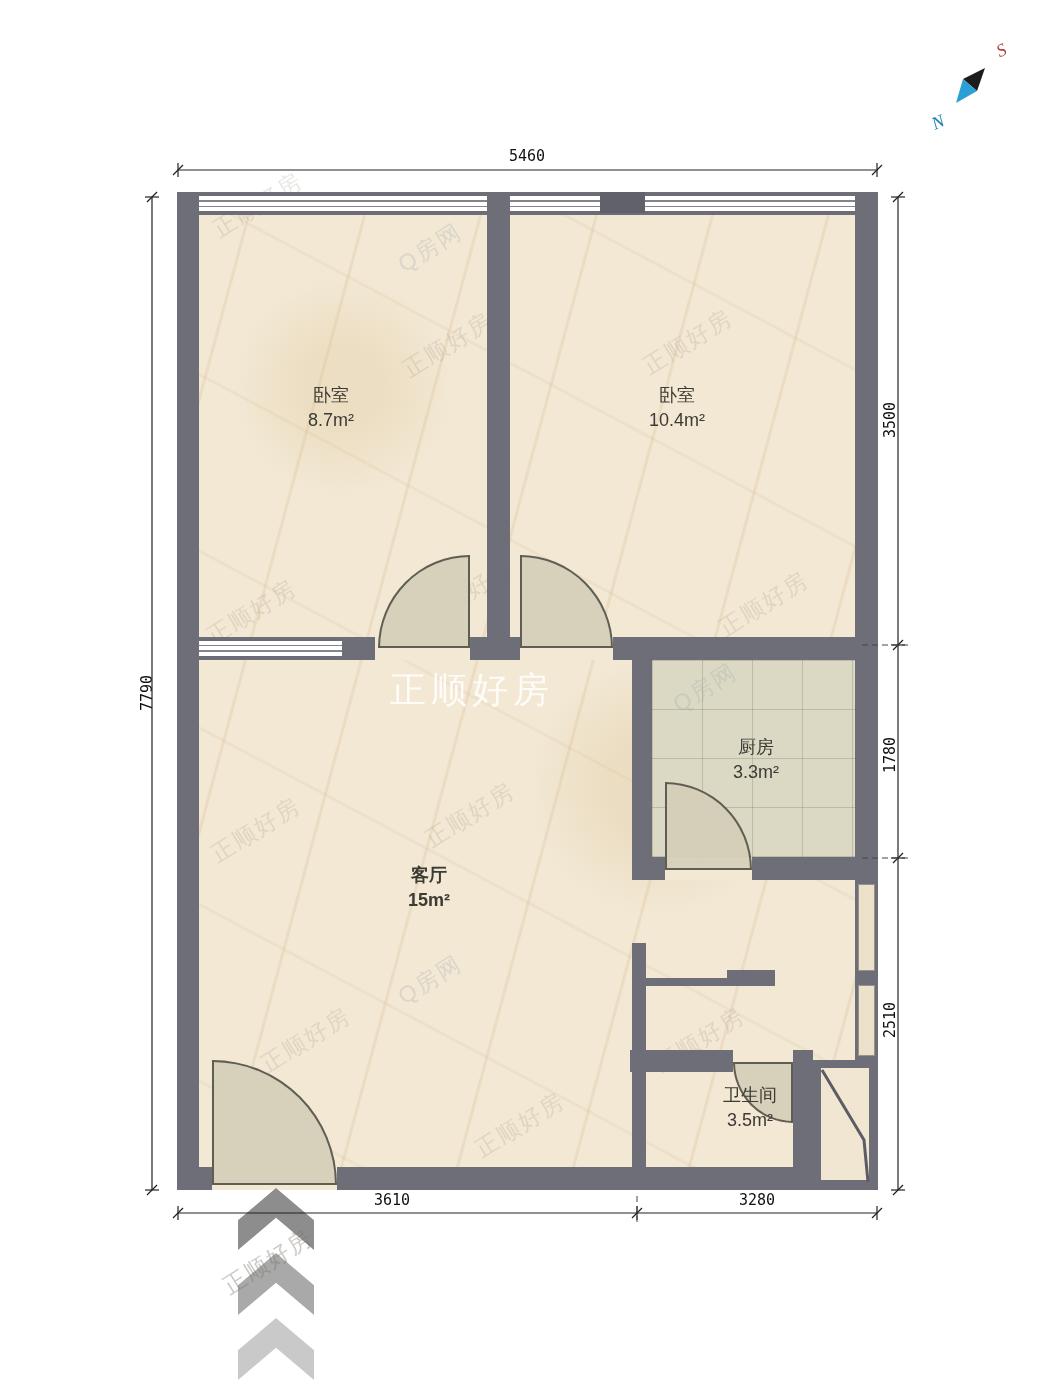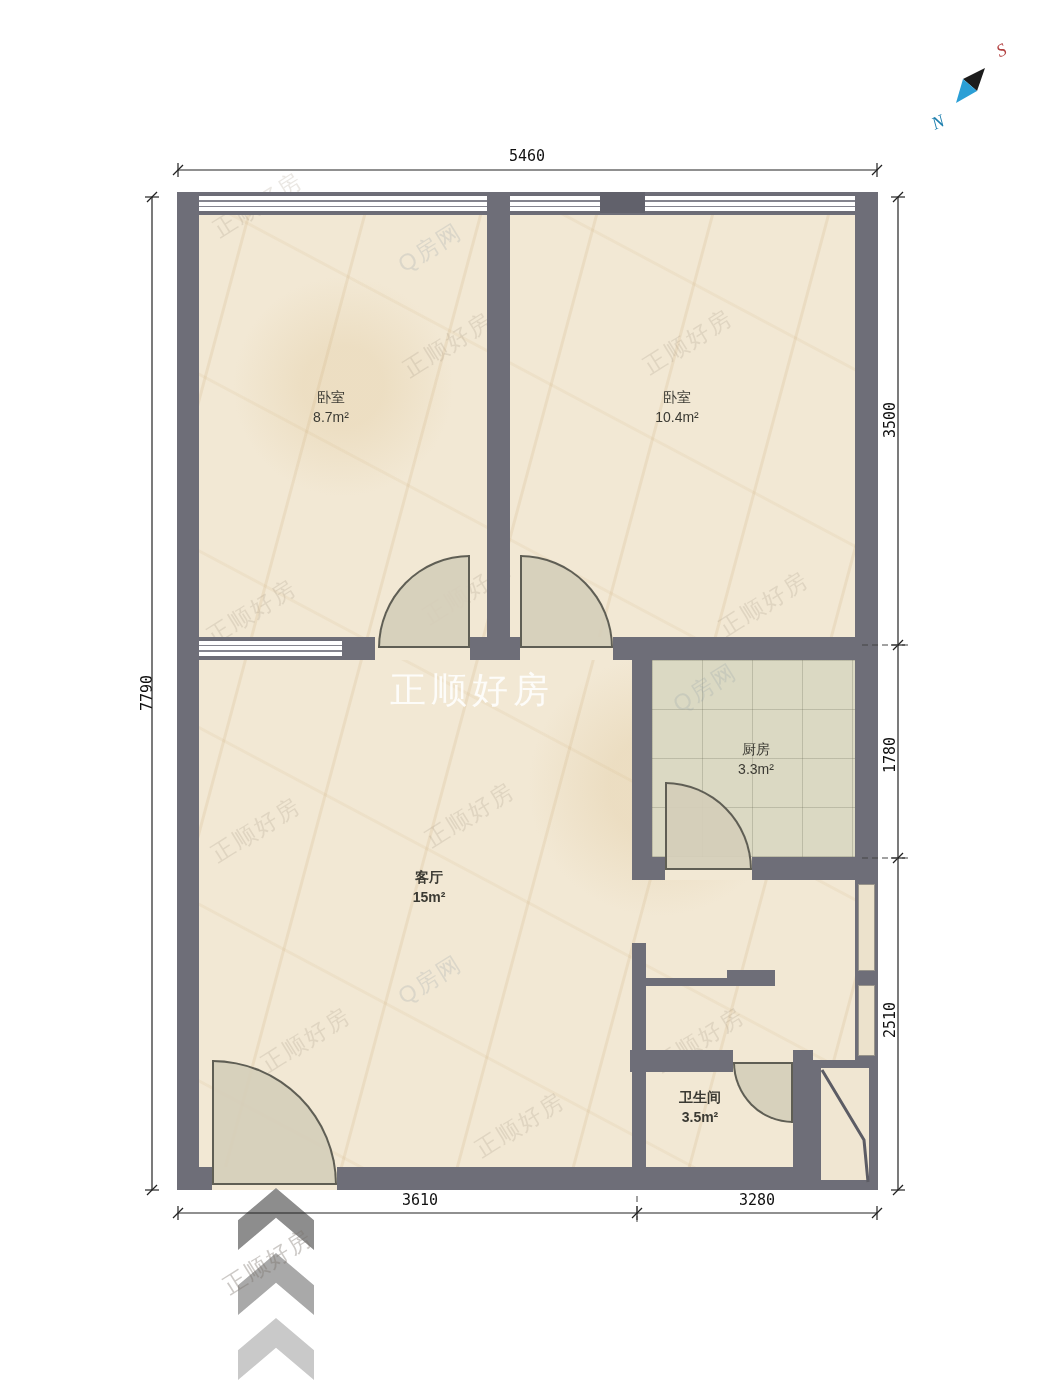--- a/index.html
+++ b/index.html
@@ -30,21 +30,21 @@
       #ffffff 17px,#6c6c76 17px,#6c6c76 19px);}
   .wall-inset{background:#ece2cc;border:1px solid #97938a;z-index:6;}
   .duct{border:8px solid #6e6e78;background:#f0e6d2;z-index:6;}
   
   .door{background:rgba(213,206,186,0.92);border:2px solid #5f5e54;z-index:7;}
   .r-tl{border-top-left-radius:100% 100%;}
   .r-tr{border-top-right-radius:100% 100%;}
   .r-bl{border-bottom-left-radius:100% 100%;}
   
   .room-label{z-index:8;transform:translate(-50%,-50%);text-align:center;color:#3b3a33;
-      font-size:14px;line-height:1.4;white-space:nowrap;}
+      font-size:18px;line-height:1.4;white-space:nowrap;}
   .dim{z-index:8;color:#111;font-family:"DejaVu Sans Mono",monospace;font-size:15px;
       transform:translate(-50%,-50%);white-space:nowrap;}
   .dim.vert{transform:translate(-50%,-50%) rotate(-90deg);}
   
   .wm{z-index:3;color:rgba(158,146,128,0.22);font-size:23px;letter-spacing:2px;
       transform:translate(-50%,-50%) rotate(-32deg);white-space:nowrap;}
   .wm.alt{color:rgba(148,158,168,0.24);}
   .wm.center{color:rgba(255,255,255,0.85);font-size:36px;letter-spacing:5px;
       transform:translate(-50%,-50%);z-index:4;}
   .wm.onlogo{color:rgba(120,114,104,0.38);z-index:9;}
@@ -125,31 +125,31 @@
     <div>10.4m²</div>
   </div>
   <div class="abs room-label" style="left:429px;top:888px;font-weight:bold;">
     <div>客厅</div>
     <div>15m²</div>
   </div>
   <div class="abs room-label" style="left:756px;top:760px;">
     <div>厨房</div>
     <div>3.3m²</div>
   </div>
-  <div class="abs room-label" style="left:700px;top:1108px;font-weight:bold;">
+  <div class="abs room-label" style="left:750px;top:1108px;">
     <div>卫生间</div>
     <div>3.5m²</div>
   </div>
 
   <div class="abs dim" style="left:527px;top:156px;">5460</div>
   <div class="abs dim vert" style="left:147px;top:693px;">7790</div>
   <div class="abs dim vert" style="left:890px;top:420px;">3500</div>
   <div class="abs dim vert" style="left:890px;top:755px;">1780</div>
   <div class="abs dim vert" style="left:890px;top:1020px;">2510</div>
-  <div class="abs dim" style="left:420px;top:1200px;">3610</div>
+  <div class="abs dim" style="left:392px;top:1200px;">3610</div>
   <div class="abs dim" style="left:757px;top:1200px;">3280</div>
 
   <svg class="overlay" width="1056" height="1380" viewBox="0 0 1056 1380">
     <g stroke="#222" stroke-width="1.2" fill="none">
 
       <line x1="178" y1="170" x2="877" y2="170"></line>
       <line x1="178" y1="163" x2="178" y2="177"></line>
         <line x1="877" y1="163" x2="877" y2="177"></line>
       <line x1="173" y1="175" x2="183" y2="165"></line>
         <line x1="872" y1="175" x2="882" y2="165"></line>

